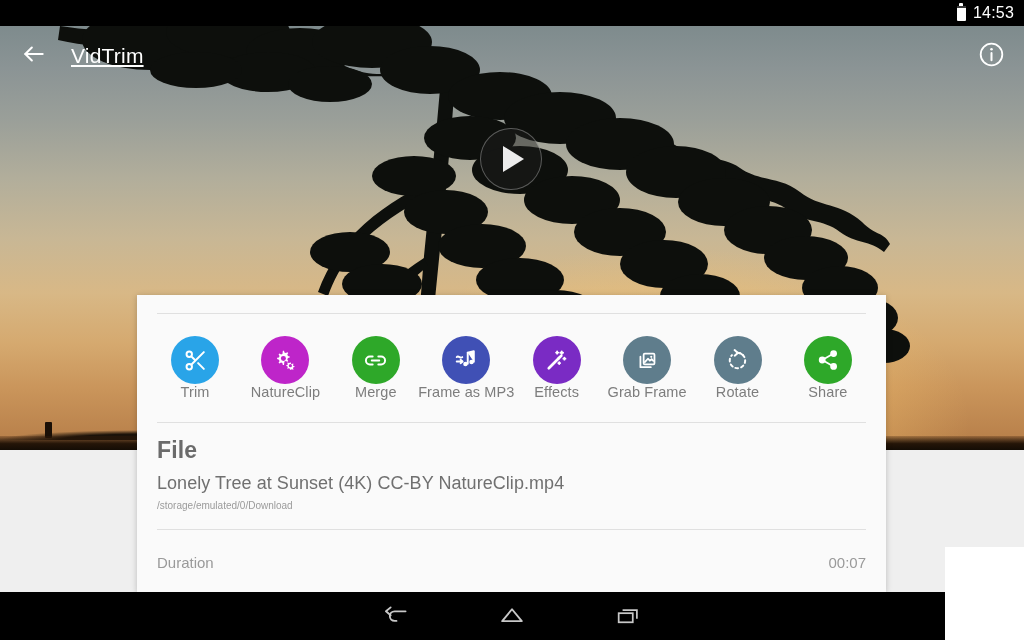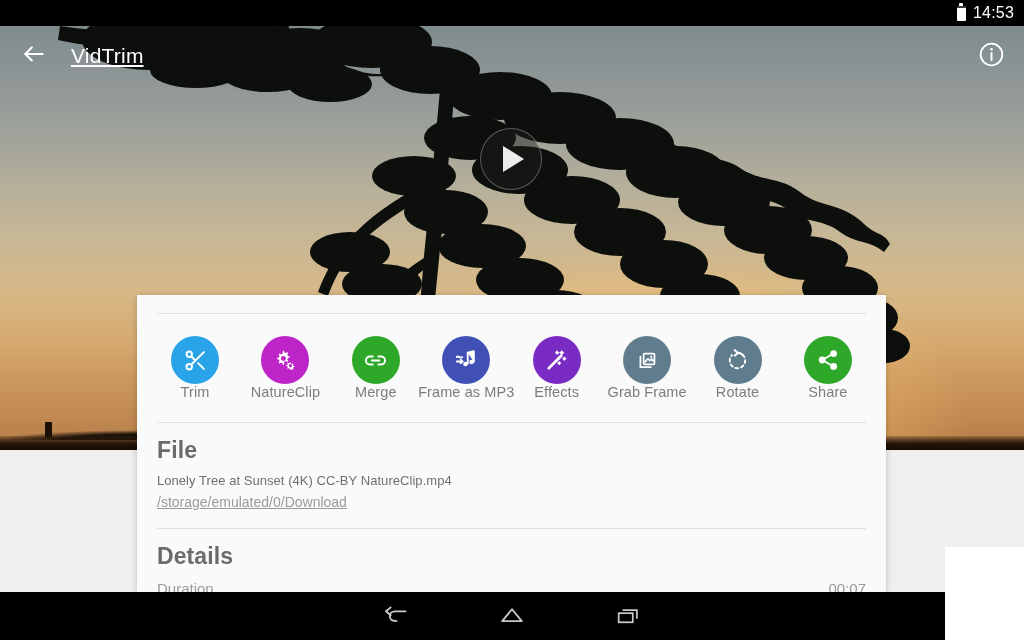--- a/index.html
+++ b/index.html
@@ -89,22 +89,22 @@
     width:48px; height:48px; border-radius:50%;
     display:flex; align-items:center; justify-content:center;
   }
   .circle svg{ display:block; }
   .action .lbl{
     font-size:14.5px; color:#7d7d7d; white-space:nowrap; letter-spacing:.1px;
   }
 
   .section{ padding:14px 20px 0 20px; }
   .sec-title{ font-size:23px; font-weight:bold; color:#6b6b6b; letter-spacing:.1px; }
-  .filename{ font-size:13px; color:#707070; margin-top:9px; letter-spacing:.05px; }
-  .filepath{ font-size:14px; color:#9b9b9b; margin-top:6px;text-decoration:underline; }
+  .filename{ font-size:18px; color:#707070; margin-top:9px; letter-spacing:.05px; }
+  .filepath{ font-size:10px; color:#9b9b9b; margin-top:6px; }
 
   .detail-row{
     display:flex; justify-content:space-between; align-items:baseline;
     font-size:15px; color:#9a9a9a; margin-top:10px;
   }
 
   
   .whitepanel{
     position:absolute; left:945px; top:547px; width:79px; height:93px;
     background:#fff; z-index:70;
@@ -359,21 +359,20 @@
     <div class="section">
       <div class="sec-title">File</div>
       <div class="filename">Lonely Tree at Sunset (4K) CC-BY NatureClip.mp4</div>
       <div class="filepath">/storage/emulated/0/Download</div>
     </div>
 
     <div style="height:18px"></div>
     <div class="divider"></div>
 
     <div class="section">
-      <div class="sec-title">Details</div>
       <div class="detail-row">
         <span>Duration</span>
         <span>00:07</span>
       </div>
     </div>
 
   </div>
 
   <div class="whitepanel"></div>
 

